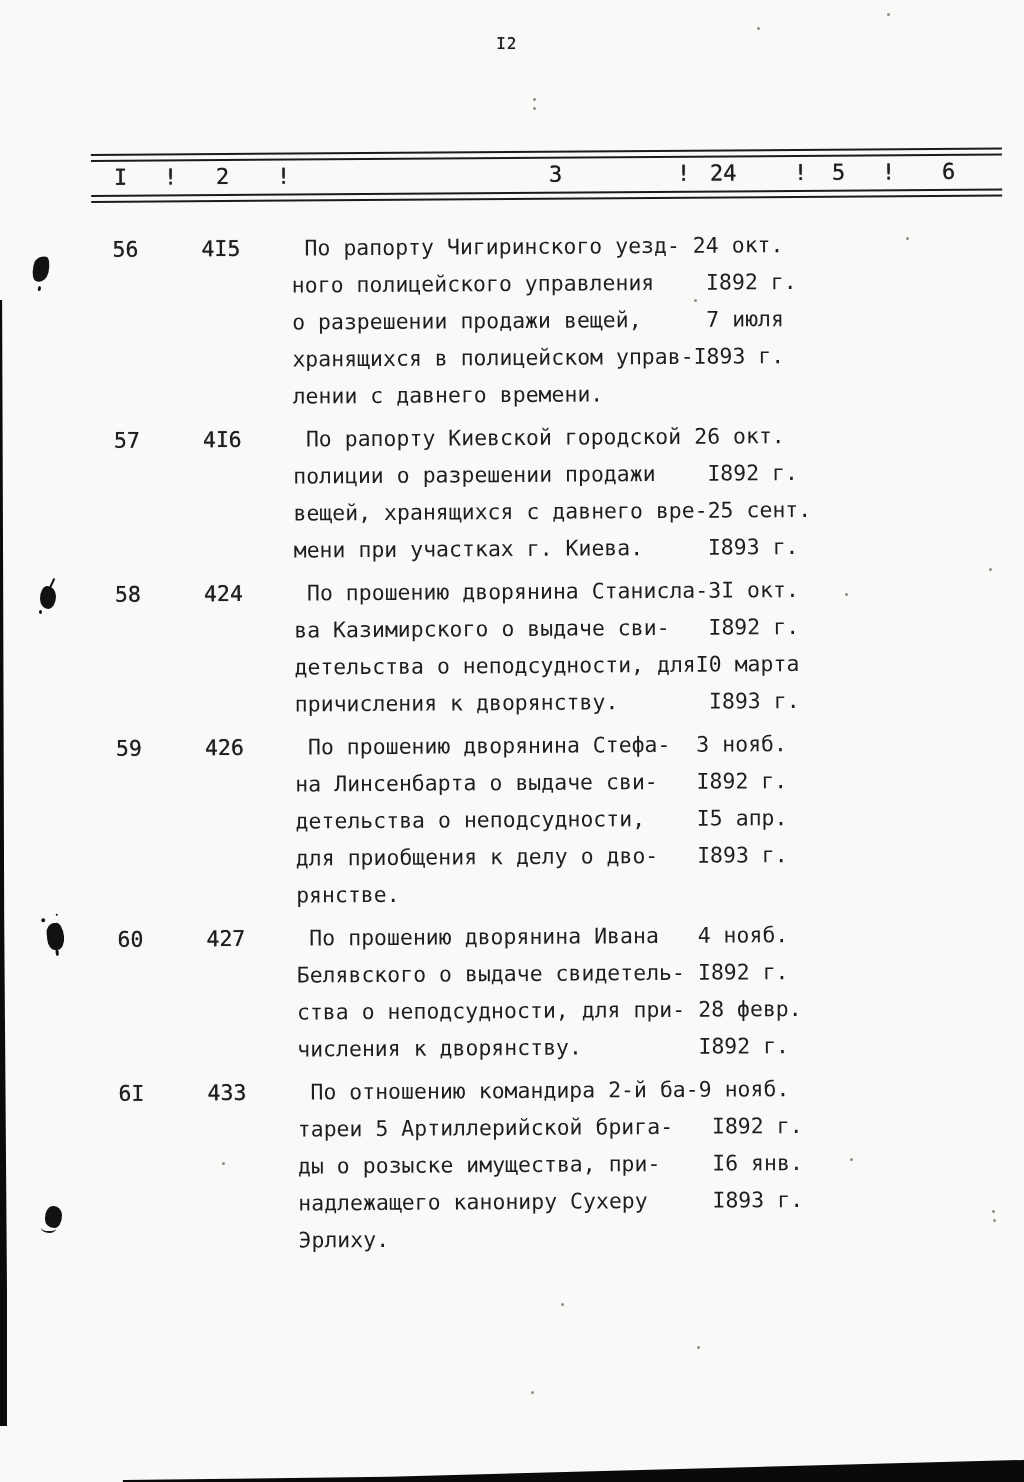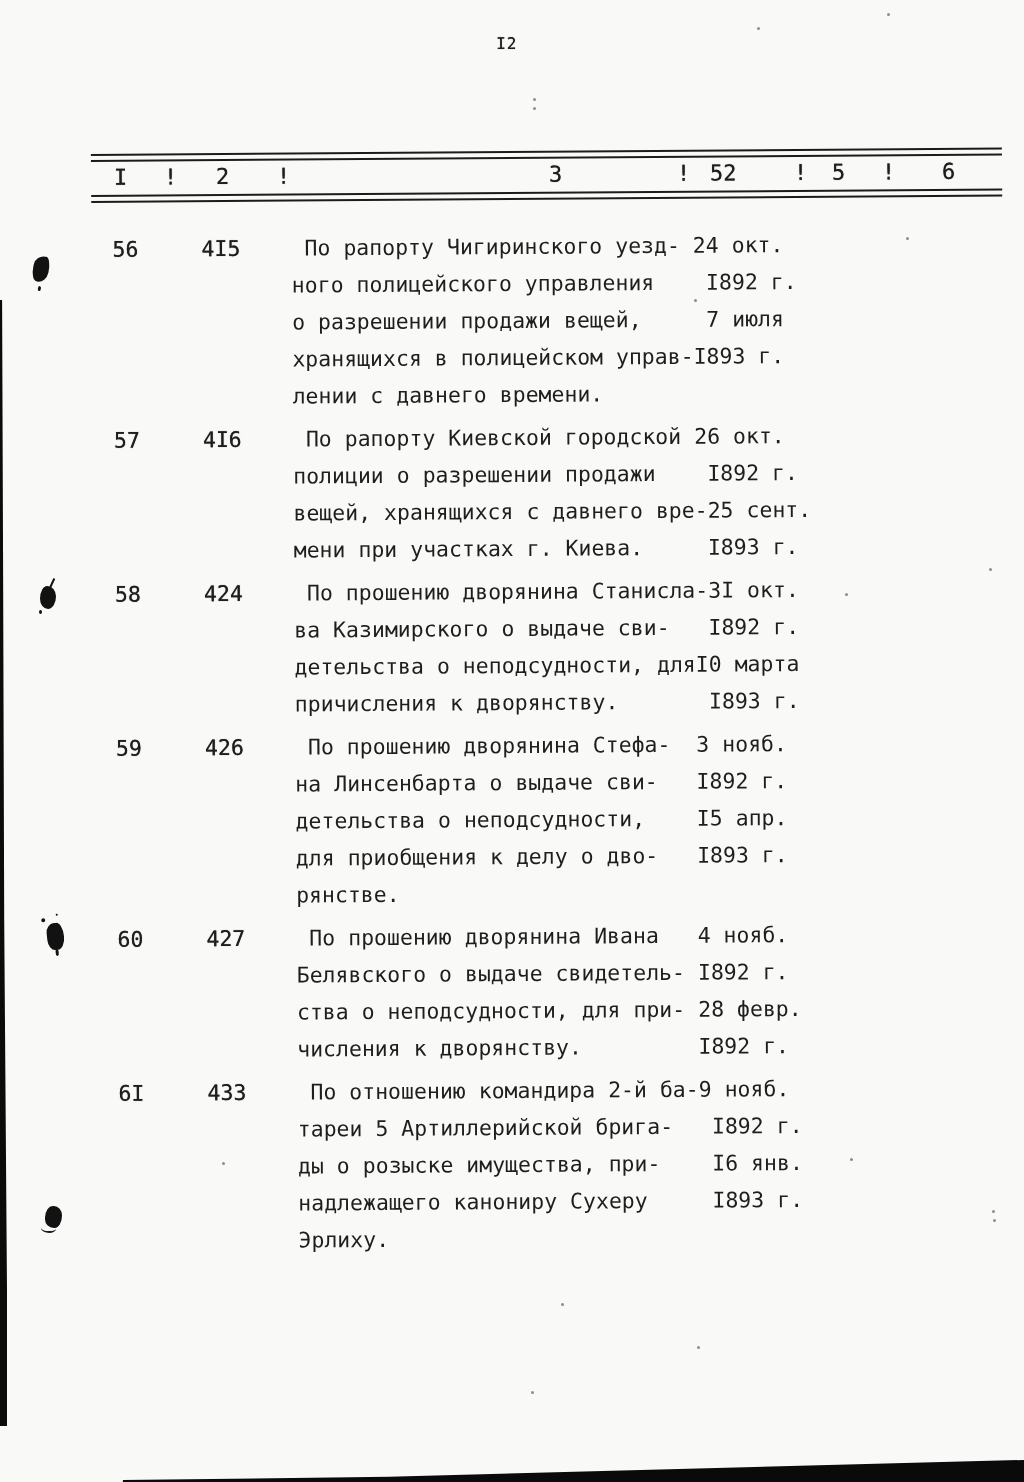--- a/index.html
+++ b/index.html
@@ -78,21 +78,21 @@
     <div class="pageno txt">I2</div>
 
     <div class="thead">
       <div class="rule rule-top"></div>
       <span class="hc hc0 txt">I</span>
       <span class="hc hc1 txt">!</span>
       <span class="hc hc2 txt">2</span>
       <span class="hc hc3 txt">!</span>
       <span class="hc hc4 txt">3</span>
       <span class="hc hc5 txt">!</span>
-      <span class="hc hc6 txt">52</span>
+      <span class="hc hc6 txt">24</span>
       <span class="hc hc7 txt">!</span>
       <span class="hc hc8 txt">5</span>
       <span class="hc hc9 txt">!</span>
       <span class="hc hc10 txt">6</span>
       <div class="rule rule-bottom"></div>
     </div>
 
     <div id="rows">
   <div class="row">
     <span class="no txt">56</span>

